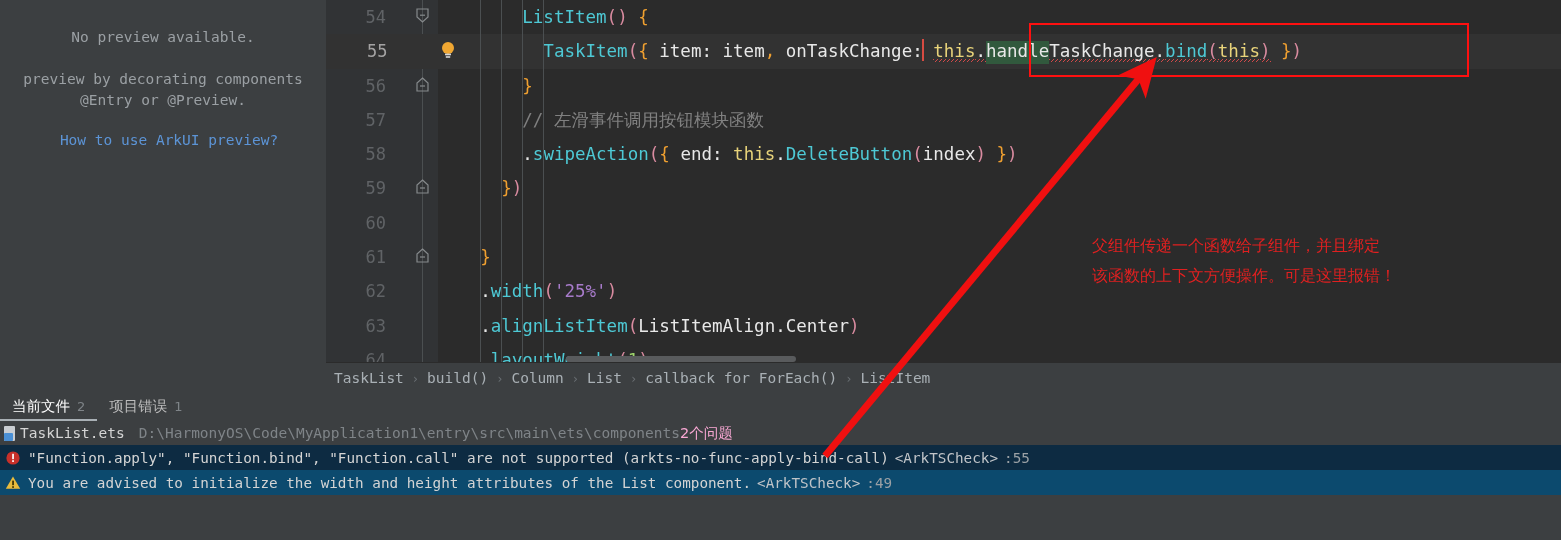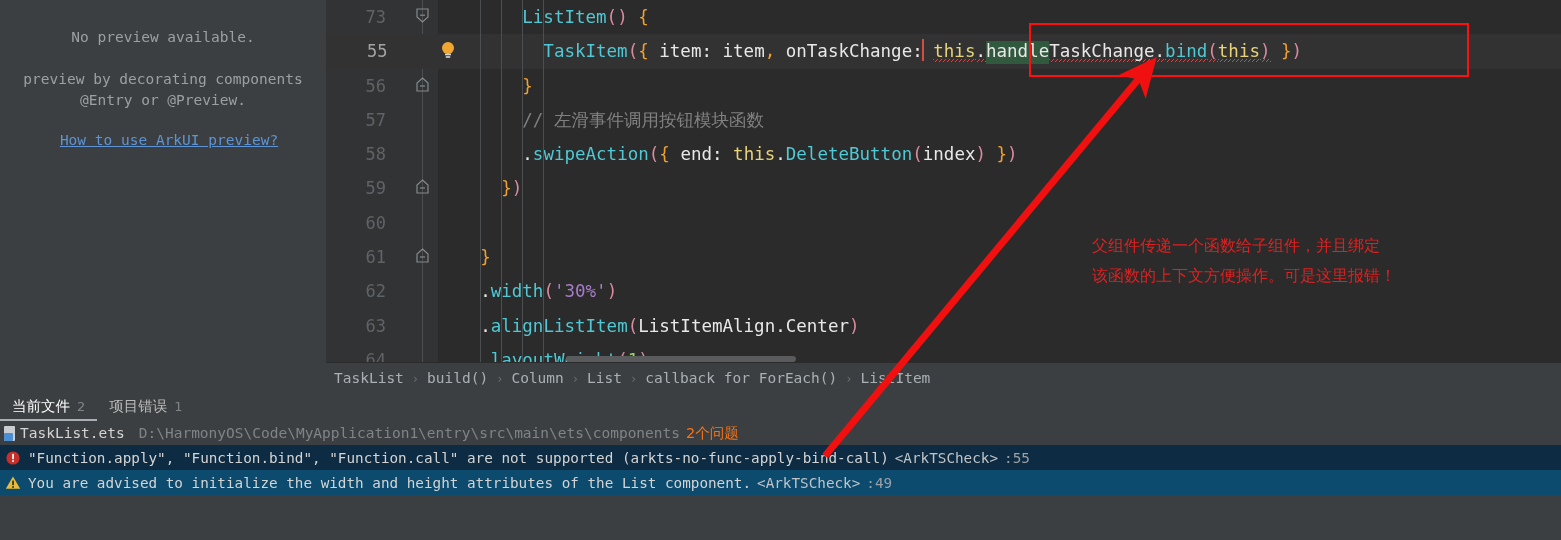--- a/index.html
+++ b/index.html
@@ -15,21 +15,21 @@
   .preview-panel {
     position: absolute; left: 0; top: 0; width: 326px; height: 392px;
     background: #3c3f41;
     color: #9ba0a4;
     font-family: "DejaVu Sans Mono", monospace;
     font-size: 14.5px;
     text-align: center;
   }
   .preview-line1 { position: absolute; top: 29px; left: 0; right: 0; }
   .preview-line2 { position: absolute; top: 69px; left: 0; right: 0; line-height: 21px; }
-  .preview-link  { position: absolute; top: 132px; left: 12px; right: 0; color: #5c94d6; cursor: pointer; text-decoration: underline; }
+  .preview-link  { position: absolute; top: 132px; left: 12px; right: 0; color: #5c94d6; cursor: pointer; }
 
   
   .editor {
     position: absolute; left: 326px; top: 0; width: 1235px; height: 362px;
     background: #2b2b2b;
     overflow: hidden;
   }
   .gutter {
     position: absolute; left: 0; top: 0; width: 112px; height: 100%;
     background: #313335;
@@ -136,21 +136,21 @@
   .ets-icon {
     width: 11px; height: 15px; flex: 0 0 auto; margin-right: 5px;
     background: #c9cdd1; border-radius: 1px; position: relative;
   }
   .ets-icon::after {
     content: ""; position: absolute; left: 0; bottom: 0; width: 9px; height: 8px;
     background: #4a8fd4; border-radius: 1px;
   }
   .file-name { color: #d4d4d4; }
   .file-path { color: #7f8488; margin-left: 14px; }
-  .file-count { color: #f97316; margin-left: 6px; font-family: "DejaVu Sans", sans-serif; }
+  .file-count { color: #f9a8d4; margin-left: 0; font-family: "DejaVu Sans", sans-serif; }
 
   .prob-row {
     position: absolute; left: 0; width: 100%; height: 25px;
     display: flex; align-items: center; padding-left: 4px;
     font-family: "DejaVu Sans Mono", monospace; font-size: 14.3px;
   }
   .prob-row.error   { top: 53px; background: #0d2b42; }
   .prob-row.warning { top: 78px; background: #0c4a6e; }
 
   .ico { width: 18px; height: 18px; flex: 0 0 auto; margin-right: 6px; }
@@ -181,21 +181,21 @@
     <div class="preview-line2">preview by decorating components
 @Entry or @Preview.</div>
     <div class="preview-link">How to use ArkUI preview?</div>
   </div>
 
   <div class="editor">
     <div class="gutter"></div>
     <div class="gutter-strip"></div>
     <div id="lines">
         <div class="row">
-          <div class="lnum">73</div>
+          <div class="lnum">54</div>
           <div class="fold">
             <svg width="15" height="15" viewBox="0 0 15 15">
               <path d="M2 1 H13 V9 L7.5 14 L2 9 Z" fill="none" stroke="#868a8c" stroke-width="1.2"></path>
               <rect x="5" y="6.6" width="5" height="1.2" fill="#868a8c"></rect>
             </svg>
           </div>
           <div class="code" style="left: 112px;"><span class="t-plain">        </span><span class="t-fn">ListItem</span><span class="t-paren">()</span><span class="t-plain"> </span><span class="t-brace">{</span></div>
         </div>
         <div class="row active-line">
           <div class="lnum cur">55</div>
@@ -243,21 +243,21 @@
           <div class="fold">
             <svg width="15" height="15" viewBox="0 0 15 15">
               <path d="M7.5 1 L13 6 V14 H2 V6 Z" fill="none" stroke="#868a8c" stroke-width="1.2"></path>
               <rect x="5" y="8.4" width="5" height="1.2" fill="#868a8c"></rect>
             </svg>
           </div>
           <div class="code" style="left: 112px;"><span class="t-plain">    </span><span class="t-brace">}</span></div>
         </div>
         <div class="row">
           <div class="lnum">62</div>
-          <div class="code" style="left: 112px;"><span class="t-plain">    </span><span class="t-plain">.</span><span class="t-attr">width</span><span class="t-paren">(</span><span class="t-str">'30%'</span><span class="t-paren">)</span></div>
+          <div class="code" style="left: 112px;"><span class="t-plain">    </span><span class="t-plain">.</span><span class="t-attr">width</span><span class="t-paren">(</span><span class="t-str">'25%'</span><span class="t-paren">)</span></div>
         </div>
         <div class="row">
           <div class="lnum">63</div>
           <div class="code" style="left: 112px;"><span class="t-plain">    </span><span class="t-plain">.</span><span class="t-attr">alignListItem</span><span class="t-paren">(</span><span class="t-plain">ListItemAlign</span><span class="t-plain">.</span><span class="t-plain">Center</span><span class="t-paren">)</span></div>
         </div>
         <div class="row">
           <div class="lnum">64</div>
           <div class="code" style="left: 112px;"><span class="t-plain">    </span><span class="t-plain">.</span><span class="t-attr">layoutWeight</span><span class="t-paren">(</span><span class="t-num">1</span><span class="t-paren">)</span></div>
         </div>
       </div>

